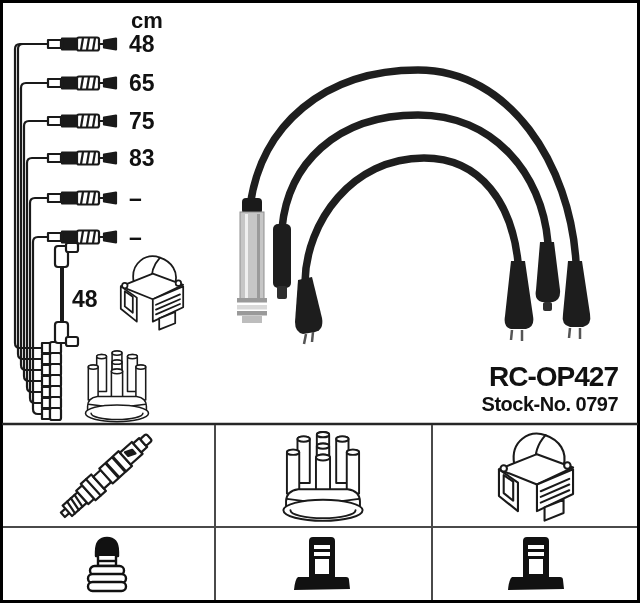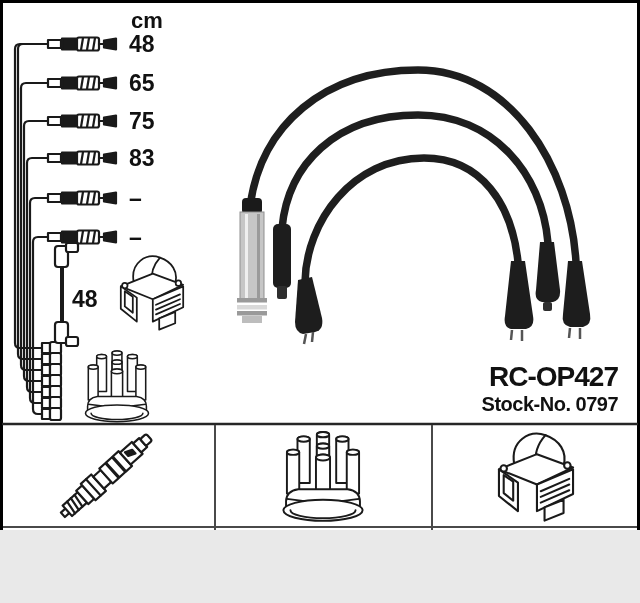--- a/index.html
+++ b/index.html
@@ -1,18 +1,18 @@
 <!DOCTYPE html>
 <html><head>
 <meta charset="utf-8">
 <style>
   html,body{margin:0;padding:0;background:#e9e9e9;}
   .stage{
     position:relative;
-    width:640px;height:530px;
+    width:640px;height:603px;
     background:#14b8a6;
     font-family:"Liberation Sans", sans-serif;
   }
   svg text{
     font-family:"Liberation Sans", sans-serif;
     font-weight:bold;
     fill:#111;
   }
   .t-unit{font-size:22px;}
   .t-len{font-size:23px;}

